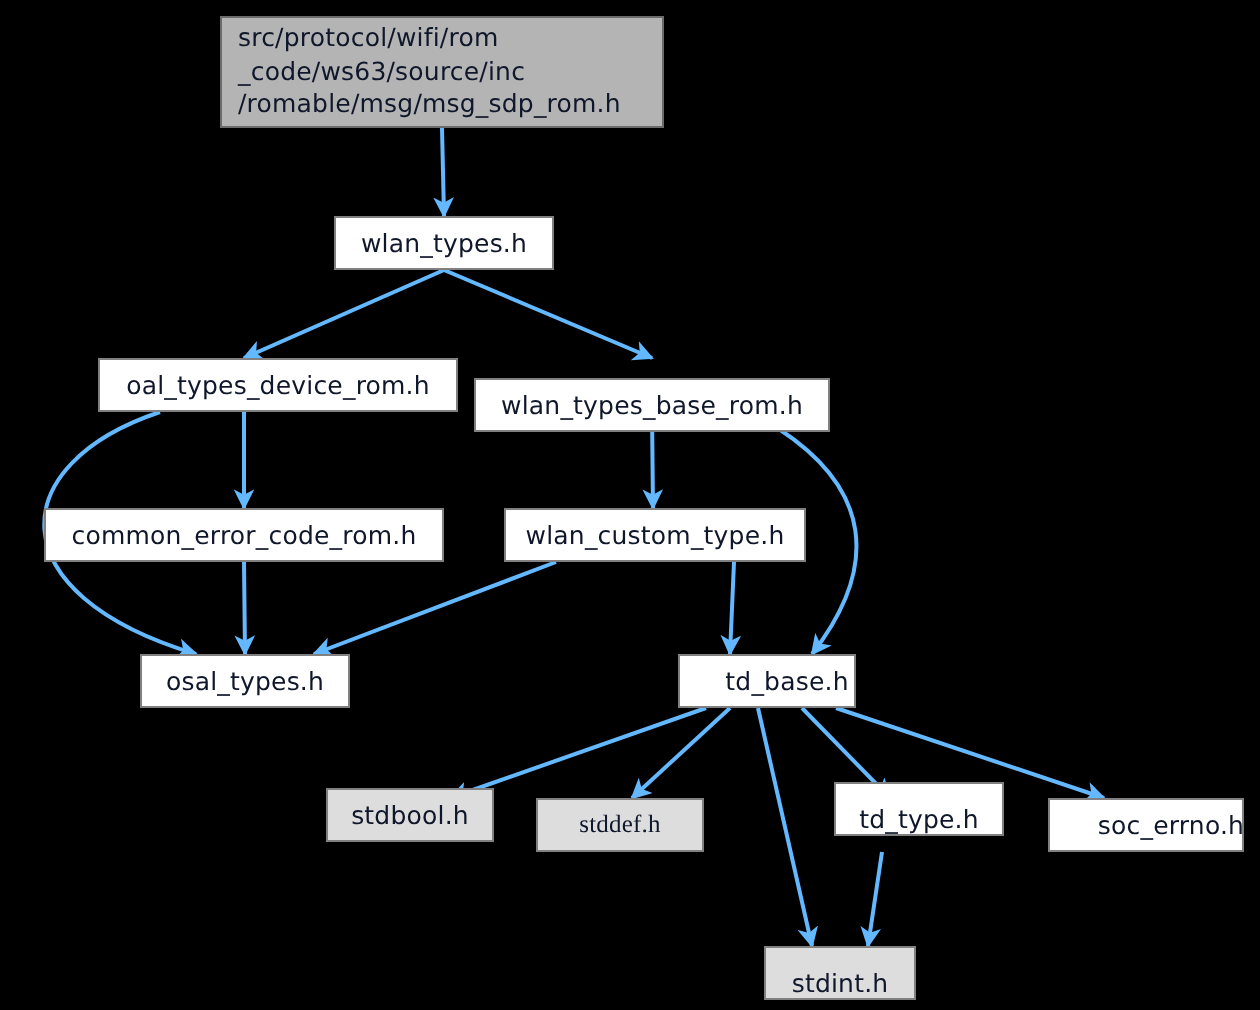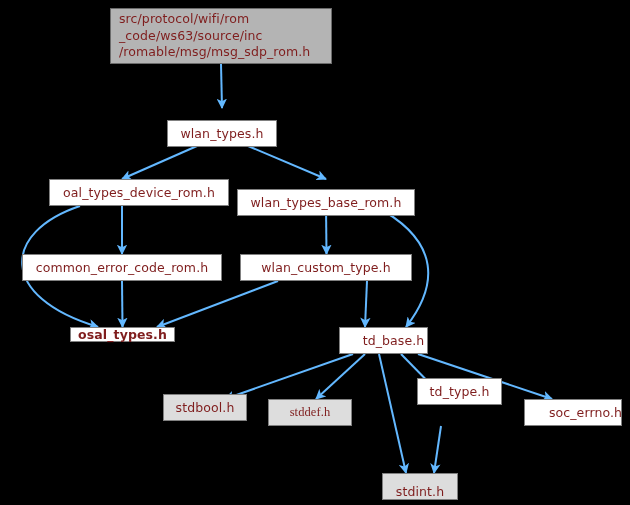--- a/index.html
+++ b/index.html
@@ -24,21 +24,21 @@
     height: 505px;
   }
   .node {
     position: absolute;
     box-sizing: border-box;
     display: flex;
     align-items: center;
     justify-content: center;
     border: 1px solid #808080;
     background: #ffffff;
-    color: #7f1d1d;
+    color: #0f172a;
     font-size: 12.5px;
     line-height: 1.22;
     white-space: pre;
     text-align: center;
     letter-spacing: 0.1px;
     z-index: 5;
   }
   .node.sys {
     background: #dddddd;
   }
@@ -80,26 +80,26 @@
         <path d="M 379 354 L 406 473" fill="none" stroke="#63b8ff" stroke-width="2" marker-end="url(#arrow)"></path>
         <path d="M 401 354 L 445 399" fill="none" stroke="#63b8ff" stroke-width="2" marker-end="url(#arrow)"></path>
         <path d="M 418 354 L 552 399" fill="none" stroke="#63b8ff" stroke-width="2" marker-end="url(#arrow)"></path>
         <path d="M 441 426 L 434 473" fill="none" stroke="#63b8ff" stroke-width="2" marker-end="url(#arrow)"></path>
       </g>
   </svg>
   <div id="node-layer">
       <div class="node root" style="left: 110px; top: 8px; width: 222px; height: 56px;"><span class="node-label">src/protocol/wifi/rom
 _code/ws63/source/inc
 /romable/msg/msg_sdp_rom.h</span></div>
-      <div class="node" style="left: 167px; top: 120px; width: 110px; height: 27px;"><span class="node-label">wlan_types.h</span></div>
+      <div class="node" style="left: 167px; top: 108px; width: 110px; height: 27px;"><span class="node-label">wlan_types.h</span></div>
       <div class="node" style="left: 49px; top: 179px; width: 180px; height: 27px;"><span class="node-label">oal_types_device_rom.h</span></div>
       <div class="node" style="left: 237px; top: 189px; width: 178px; height: 27px;"><span class="node-label">wlan_types_base_rom.h</span></div>
       <div class="node" style="left: 22px; top: 254px; width: 200px; height: 27px; text-align: right;"><span class="node-label">common_error_code_rom.h</span></div>
-      <div class="node" style="left: 240px; top: 254px; width: 172px; height: 27px;"><span class="node-label">wlan_custom_type.h</span></div>
-      <div class="node" style="left: 70px; top: 327px; width: 105px; height: 15px; font-weight: bold;"><span class="node-label">osal_types.h</span></div>
+      <div class="node" style="left: 252px; top: 254px; width: 151px; height: 27px;"><span class="node-label">wlan_custom_type.h</span></div>
+      <div class="node" style="left: 70px; top: 327px; width: 105px; height: 27px;"><span class="node-label">osal_types.h</span></div>
       <div class="node" style="left: 339px; top: 327px; width: 89px; height: 27px; padding-left: 20px;"><span class="node-label">td_base.h</span></div>
       <div class="node sys" style="left: 163px; top: 394px; width: 84px; height: 27px;"><span class="node-label">stdbool.h</span></div>
       <div class="node sys" style="left: 268px; top: 399px; width: 84px; height: 27px; font-family: Liberation Serif, serif;"><span class="node-label">stddef.h</span></div>
-      <div class="node" style="left: 417px; top: 378px; width: 85px; height: 27px;"><span class="node-label">td_type.h</span></div>
+      <div class="node" style="left: 417px; top: 391px; width: 85px; height: 27px; align-items: flex-end;"><span class="node-label">td_type.h</span></div>
       <div class="node" style="left: 524px; top: 399px; width: 98px; height: 27px; padding-left: 25px;"><span class="node-label">soc_errno.h</span></div>
       <div class="node sys" style="left: 382px; top: 473px; width: 76px; height: 27px; align-items: flex-end;"><span class="node-label">stdint.h</span></div>
     </div>
 </div>
 
 </body></html>

